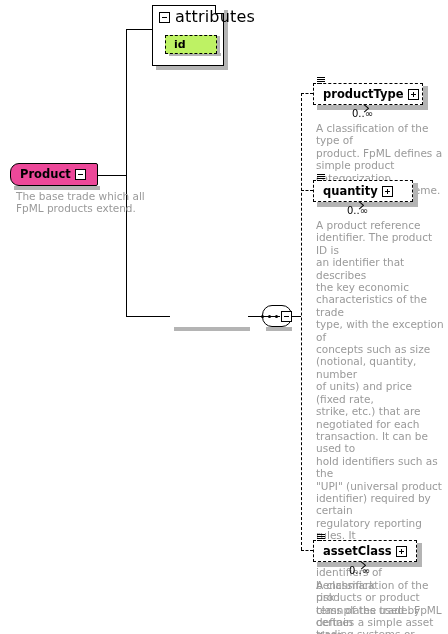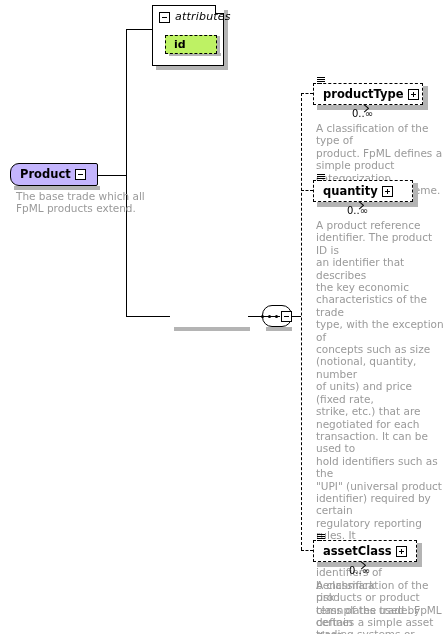--- a/index.html
+++ b/index.html
@@ -49,22 +49,21 @@
     border-left: 1px solid #000;
     border-bottom: 1px solid #000;
   }
   .attr-hdr {
     position: absolute;
     left: 6px; top: 5px;
     display: flex; align-items: center;
     gap: 5px;
   }
   .attr-title {
-    font-style: italic;
-    font-size: 11px;
+    font-size: 16px;
     letter-spacing: .2px;
     line-height: 12px;
     white-space: nowrap;
   }
 
   
   .btn {
     width: 11px; height: 11px;
     border: 1px solid #000;
     background: #fff;
@@ -94,21 +93,21 @@
     position: absolute;
     left: 8px; top: 2px;
     font-weight: bold;
     font-size: 11px;
     line-height: 13px;
   }
 
   
   .typebox {
     position: absolute;
-    background: #c4b5fd;
+    background: #ec4899;
     border: 1px solid #000;
     border-radius: 9px 2px 2px 9px;
     display: flex;
     align-items: center;
     text-align: right;
   }
   .typebox .tlbl {
     font-weight: bold;
     font-size: 11.5px;
     line-height: 13px;

